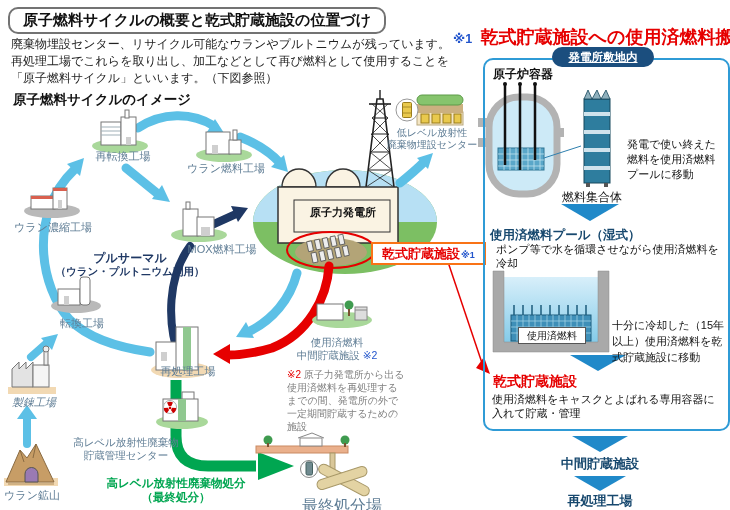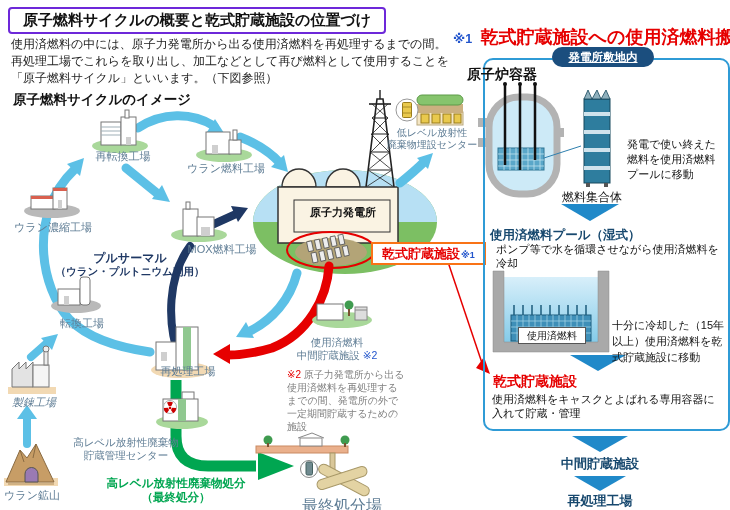--- a/index.html
+++ b/index.html
@@ -10,21 +10,21 @@
   .lbl{position:absolute;color:#5f7d95;font-size:11px;text-align:center;line-height:1.2;white-space:nowrap;}
   .b{font-weight:bold;}
   .navy{color:#1f3864;margin-top:8px;}
   .dkblue{color:#17486e;}
   .red{color:#e60000;}
   .green{color:#00a651;}
   .blue{color:#2255cc;}
   .gray{color:#808080;}
   .black{color:#111;}
   .wrap{white-space:normal;}
-  .title-box{position:absolute;left:8px;top:7px;border:2px solid #6d28d9;border-radius:4px;
+  .title-box{position:absolute;left:8px;top:7px;border:2px solid #737373;border-radius:10px;
              padding:2px 13px;font-weight:bold;font-size:15px;color:#111;background:#fff;}
   .intro{position:absolute;left:11px;top:36px;font-size:12px;color:#222;line-height:1.42;white-space:nowrap;}
   .cycle-heading{position:absolute;left:13px;top:91px;font-weight:bold;font-size:13.5px;color:#111;}
   .dry-box{position:absolute;left:371px;top:242px;background:#fff;border:2px solid #f97316;
            padding:0 9px;height:19px;line-height:19px;font-weight:bold;font-size:13px;color:#e60000;white-space:nowrap;}
   .panel{position:absolute;left:483px;top:58px;width:243px;height:369px;border:2.5px solid #2f9bd6;border-radius:10px;}
   .tab{position:absolute;left:552px;top:47px;width:102px;height:20px;background:#1b4e7e;border-radius:10px;
        color:#fff;font-weight:bold;font-size:11.5px;text-align:center;line-height:20px;text-decoration:underline;}
   .ptext{position:absolute;font-size:11px;color:#111;line-height:1.35;}
   .pool-label{position:absolute;left:518px;top:327px;width:66px;height:15px;background:#fff;border:1px solid #555;
@@ -264,21 +264,21 @@
   <g fill="#2089c9">
     <polygon points="561,204 619,204 590,221"></polygon>
     <polygon points="570,355 626,355 598,371"></polygon>
     <polygon points="572,436 628,436 600,452"></polygon>
     <polygon points="574,476 626,476 600,491"></polygon>
   </g>
 </svg>
 
 <div class="title-box">原子燃料サイクルの概要と乾式貯蔵施設の位置づけ</div>
 <div class="intro">
-  <div>使用済燃料の中には、原子力発電所から出る使用済燃料を再処理するまでの間。</div>
+  <div>廃棄物埋設センター、リサイクル可能なウランやプルトニウムが残っています。</div>
   <div>再処理工場でこれらを取り出し、加工などとして再び燃料として使用することを</div>
   <div>「原子燃料サイクル」といいます。（下図参照）</div>
 </div>
 <div class="cycle-heading">原子燃料サイクルのイメージ</div>
 
 <div class="lbl" style="left:85px;top:150px;width:76px;">再転換工場</div>
 <div class="lbl" style="left:186px;top:162px;width:80px;">ウラン燃料工場</div>
 <div class="lbl" style="left:13px;top:221px;width:80px;">ウラン濃縮工場</div>
 <div class="lbl" style="left:52px;top:317px;width:60px;">転換工場</div>
 <div class="lbl" style="left:5px;top:396px;width:58px;font-style:italic;">製錬工場</div>
@@ -315,21 +315,21 @@
   <span>原子力発電所から出る使用済燃料を再処理するまでの間、発電所の外で一定期間貯蔵するための施設</span>
 </div>
 
 <div class="abs" style="left:453px;top:25px;white-space:nowrap;">
   <span class="blue b" style="font-size:12.5px;">※1</span>
   <span class="red b" style="font-size:18px;margin-left:4px;">乾式貯蔵施設への使用済燃料搬入の流れ</span>
 </div>
 <div class="panel"></div>
 <div class="tab">発電所敷地内</div>
 
-<div class="abs b black" style="left:467px;top:66px;font-size:14px;">原子炉容器</div>
+<div class="abs b black" style="left:493px;top:66px;font-size:12px;">原子炉容器</div>
 <div class="ptext wrap" style="left:627px;top:137px;width:99px;">発電で使い終えた燃料を使用済燃料プールに移動</div>
 <div class="abs black" style="left:562px;top:189px;font-size:12px;">燃料集合体</div>
 
 <div class="abs b dkblue" style="left:490px;top:227px;font-size:12.5px;">使用済燃料プール（湿式）</div>
 <div class="ptext wrap" style="left:496px;top:243px;width:230px;line-height:1.25;">ポンプ等で水を循環させながら使用済燃料を冷却</div>
 <div class="pool-label">使用済燃料</div>
 <div class="ptext wrap" style="left:612px;top:280px;width:114px;line-height:1.45;margin-top:38px;">十分に冷却した（15年以上）使用済燃料を乾式貯蔵施設に移動</div>
 
 <div class="abs b red" style="left:493px;top:373px;font-size:14px;">乾式貯蔵施設</div>
 <div class="ptext wrap" style="left:492px;top:392px;width:233px;line-height:1.3;">使用済燃料をキャスクとよばれる専用容器に入れて貯蔵・管理</div>

